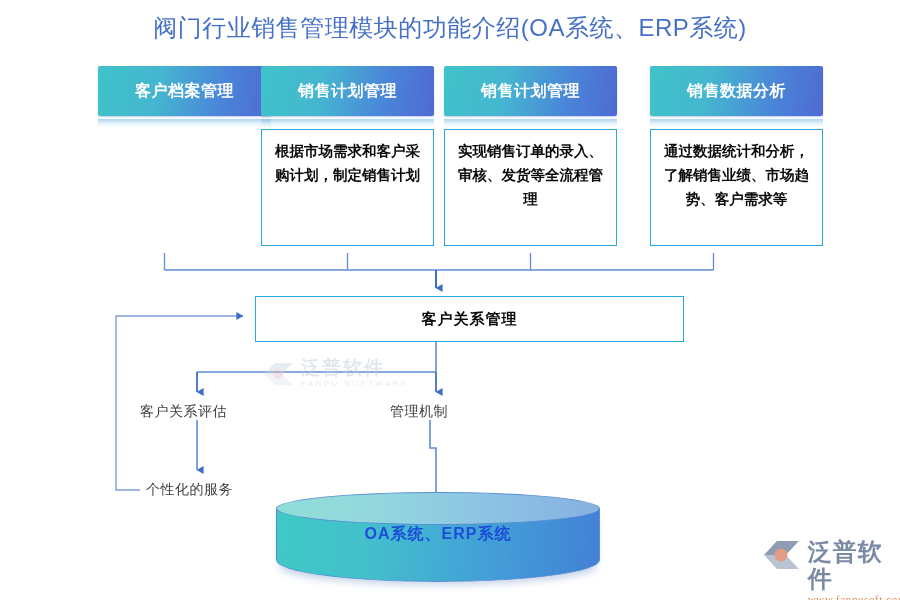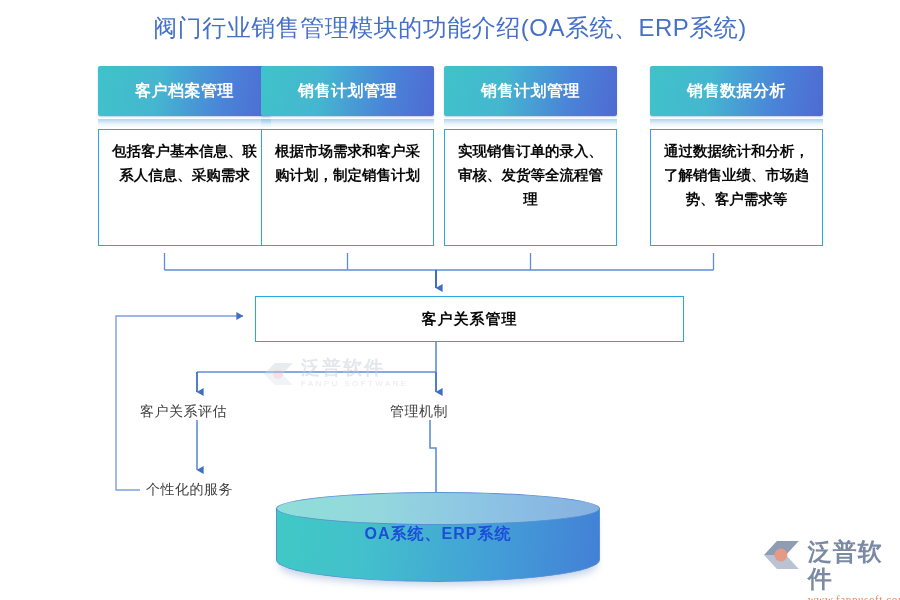--- a/index.html
+++ b/index.html
@@ -248,21 +248,20 @@
     <path d="M197,420 L197,470" stroke="#5f8cd8" stroke-width="1.6" fill="none" marker-end="url(#arrowDown)"></path>
 
     <path d="M430,420 L430,448 L436,448 L436,508" stroke="#5f8cd8" stroke-width="1.6" fill="none" marker-end="url(#arrowDown)"></path>
 
     <path d="M140,490 L116,490 L116,316 L243,316" stroke="#7e9fdc" stroke-width="1.4" fill="none" marker-end="url(#arrowRight)"></path>
   </svg>
 
   <div class="card" style="left:78px;margin-left:20px;">
     <div class="card-head">客户档案管理</div>
     <div class="card-gloss"></div>
-    <div class="card-body">包括客户基本信息、联系人信息、采购需求</div>
   </div>
 
   <div class="card" style="left:261px;">
     <div class="card-head">销售计划管理</div>
     <div class="card-gloss"></div>
     <div class="card-body">根据市场需求和客户采购计划，制定销售计划</div>
   </div>
 
   <div class="card" style="left:444px;">
     <div class="card-head">销售计划管理</div>

